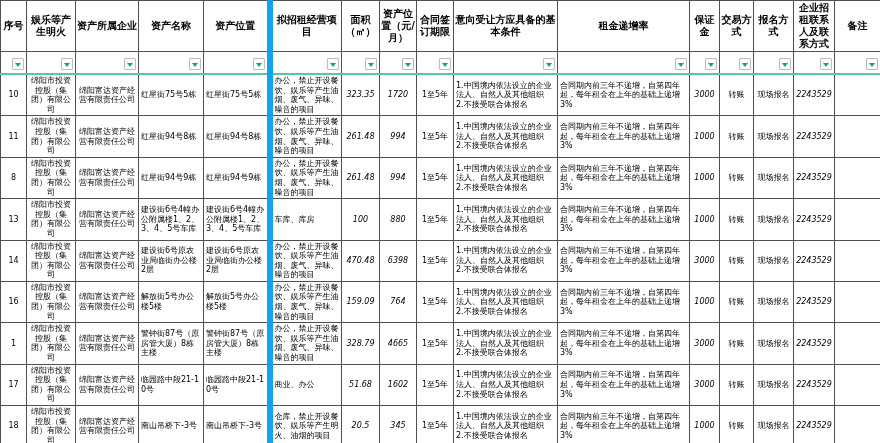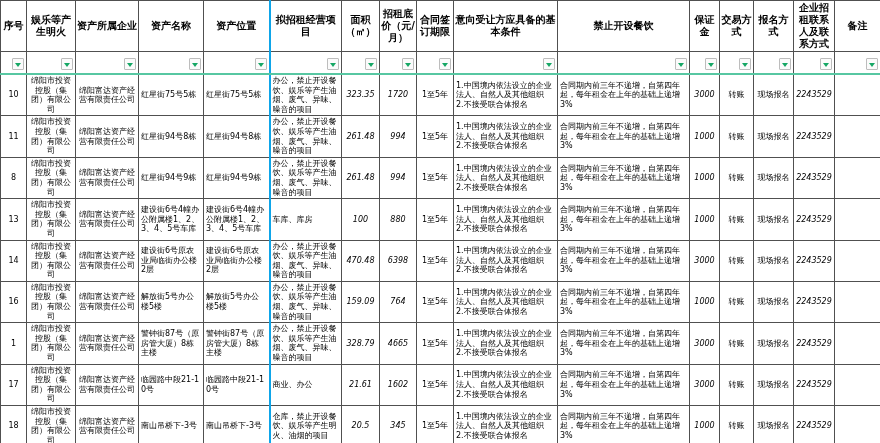--- a/index.html
+++ b/index.html
@@ -40,21 +40,21 @@
     border-top:4px solid #16a765;vertical-align:middle;margin-top:2px;
   }
   tbody td{
     font-size:8px;line-height:1.2;background:#ffffff;
   }
   td.al-c, .num{text-align:center;}
   td.al-l{text-align:left;}
   td.num{white-space:nowrap;font-style:italic;}
   td.prelines{white-space:pre-line;}
   
-  table th:nth-child(5), table td:nth-child(5){border-right:2px solid #0ea5e9;}
+  table th:nth-child(5), table td:nth-child(5){border-right:6px solid #0ea5e9;}
 </style>
 </head>
 <body>
 
 <table>
   <colgroup>
       <col style="width: 26px;">
       <col style="width: 49px;">
       <col style="width: 63px;">
       <col style="width: 65px;">
@@ -73,24 +73,24 @@
     </colgroup>
   <thead>
       <tr>
         <th class="hdr">序号</th>
         <th class="hdr">娱乐等产生明火</th>
         <th class="hdr">资产所属企业</th>
         <th class="hdr">资产名称</th>
         <th class="hdr">资产位置</th>
         <th class="hdr">拟招租经营项目</th>
         <th class="hdr">面积（㎡）</th>
-        <th class="hdr">招租底价（元/月）</th>
+        <th class="hdr">资产位置（元/月）</th>
         <th class="hdr">合同签订期限</th>
         <th class="hdr">意向受让方应具备的基本条件</th>
-        <th class="hdr">禁止开设餐饮</th>
+        <th class="hdr">租金递增率</th>
         <th class="hdr">保证金</th>
         <th class="hdr">交易方式</th>
         <th class="hdr">报名方式</th>
         <th class="hdr">企业招租联系人及联系方式</th>
         <th class="hdr">备注</th>
       </tr>
       <tr class="filter-row">
         <th><span class="filter-btn"><span class="tri"></span></span></th>
         <th><span class="filter-btn"><span class="tri"></span></span></th>
         <th><span class="filter-btn"><span class="tri"></span></span></th>
@@ -243,21 +243,21 @@
         <td class="al-c num">2243529</td>
         <td class="al-l"></td>
       </tr>
       <tr>
         <td class="al-c">17</td>
         <td class="al-c">绵阳市投资控股（集团）有限公司</td>
         <td class="al-c">绵阳富达资产经营有限责任公司</td>
         <td class="al-l">临园路中段21-10号</td>
         <td class="al-l">临园路中段21-10号</td>
         <td class="al-l">商业、办公</td>
-        <td class="al-c num">21.61</td>
+        <td class="al-c num">51.68</td>
         <td class="al-c num">1602</td>
         <td class="al-c">1至5年</td>
         <td class="al-l prelines">1.中国境内依法设立的企业法人、自然人及其他组织
 2.不接受联合体报名</td>
         <td class="al-l">合同期内前三年不递增，自第四年起，每年租金在上年的基础上递增3%</td>
         <td class="al-c num">3000</td>
         <td class="al-c">转账</td>
         <td class="al-c">现场报名</td>
         <td class="al-c num">2243529</td>
         <td class="al-l"></td>

